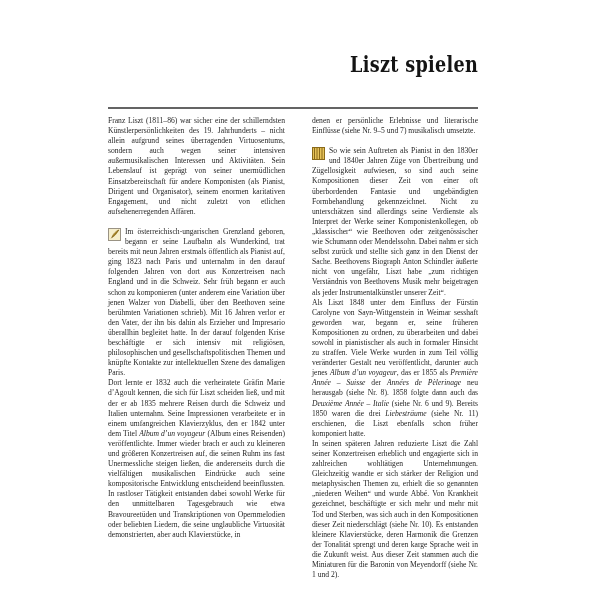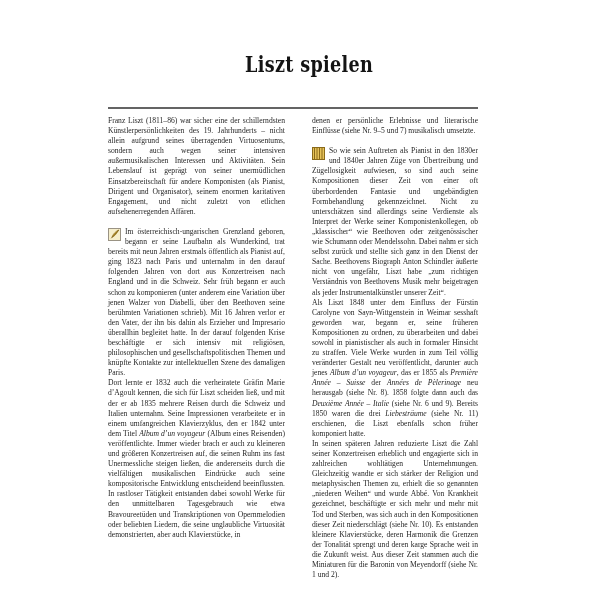--- a/index.html
+++ b/index.html
@@ -17,21 +17,21 @@
     overflow: hidden;
   }
   .content {
     position: absolute;
     left: 108px;
     top: 0;
     width: 370px;
   }
   .title {
     margin-top: 52px;
-    text-align: center;
+    text-align: right;
     font-family: "DejaVu Serif", serif;
     font-weight: bold;
     font-size: 22px;
     line-height: 25px;
     color: #141414;
     white-space: nowrap;
   }
   .title .squeeze {
     display: inline-block;
     transform: scaleX(0.8);

